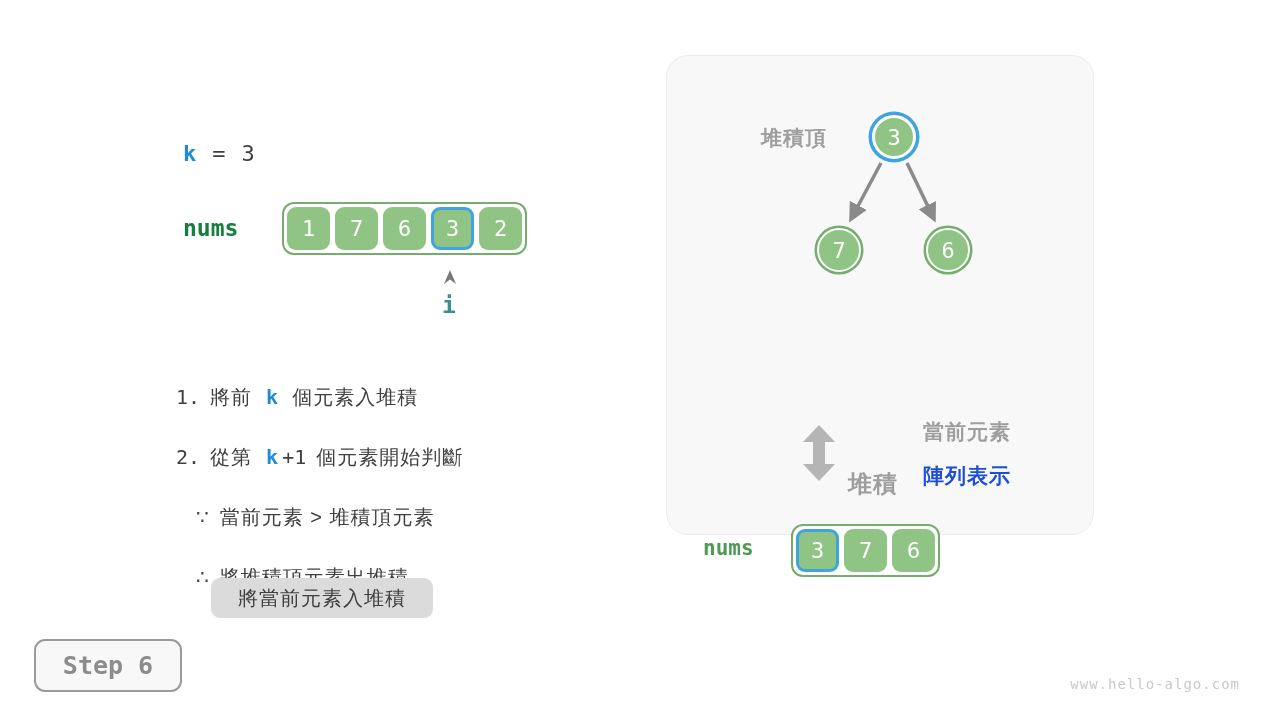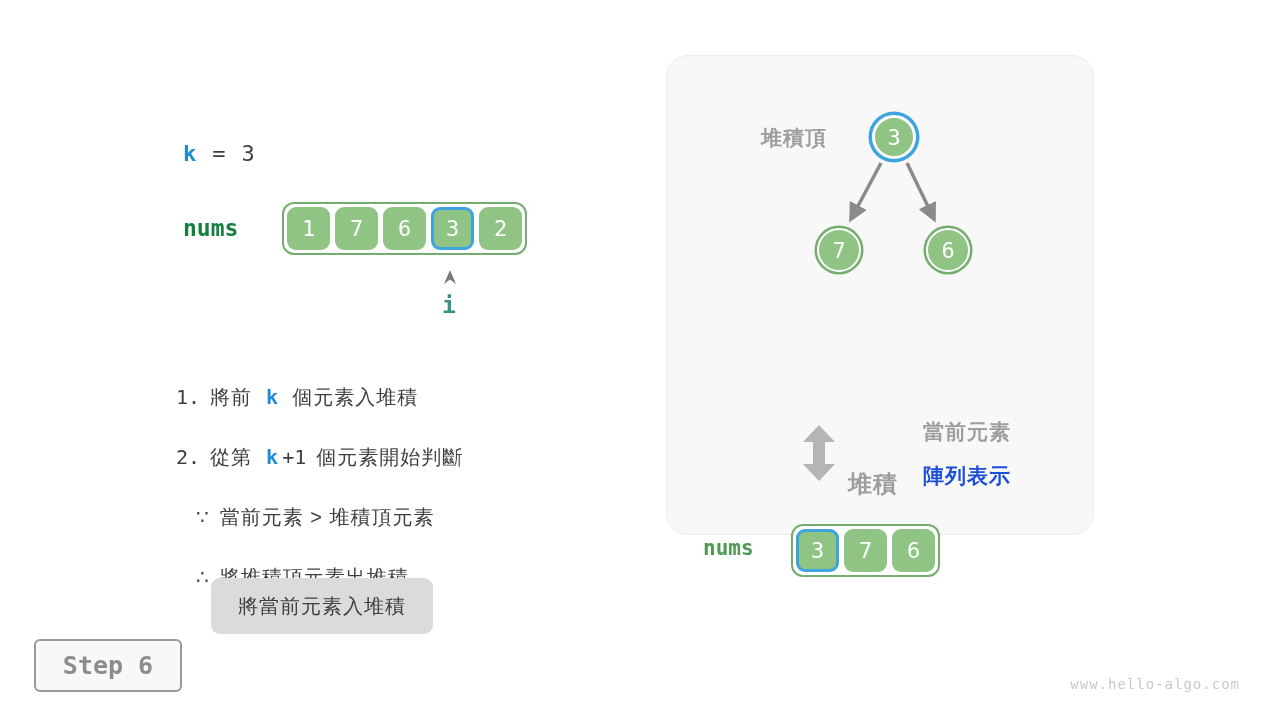--- a/index.html
+++ b/index.html
@@ -53,29 +53,29 @@
   .step-row .num { font-family: "DejaVu Sans Mono", monospace; letter-spacing: 0; }
   .step-row .kvar {
     font-family: "DejaVu Sans Mono", monospace; font-weight: bold;
     color: #1f8dd6; letter-spacing: 0; margin: 0 4px;
   }
   .step-row .ktail { font-family: "DejaVu Sans Mono", monospace; letter-spacing: 0; margin-left: -10px; }
   .step-row.indent { margin-left: 20px; }
   .step-row .mark { font-size: 20px; }
 
   .note-pill {
-    position: absolute; left: 211px; top: 578px; width: 222px; height: 56px;
+    position: absolute; left: 211px; top: 578px; width: 222px; height: 40px;
     background: #dbdbdb; border-radius: 9px;
     display: flex; align-items: center; justify-content: center;
     font-size: 20px; color: #3f3f3f; letter-spacing: 1px; white-space: nowrap;
   }
 
   .step-badge {
     position: absolute; left: 34px; top: 639px; width: 148px; height: 53px;
-    background: #f8f8f8; border: 2px solid #9a9a9a; border-radius: 6px;
+    background: #f8f8f8; border: 2px solid #9a9a9a; border-radius: 11px;
     display: flex; align-items: center; justify-content: center;
     font-family: "DejaVu Sans Mono", monospace;
     font-size: 25px; font-weight: bold; color: #8c8c8c;
   }
 
   
   .panel {
     position: absolute; left: 666px; top: 55px; width: 428px; height: 480px;
     background: #f8f8f8; border: 1px solid #ececec; border-radius: 22px;
   }

